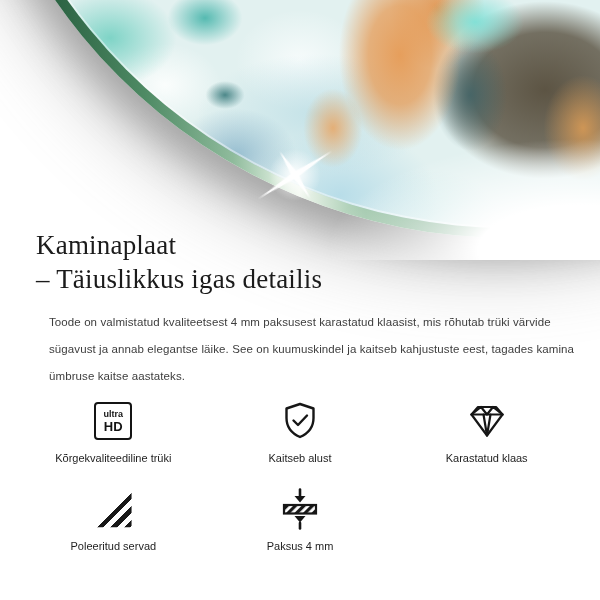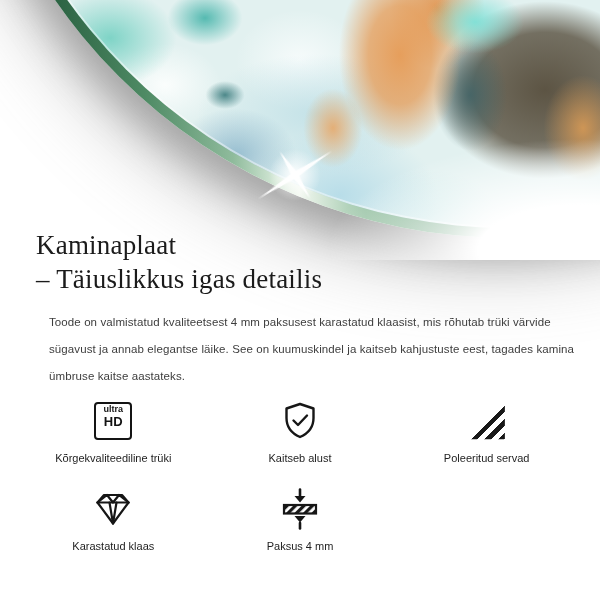--- a/index.html
+++ b/index.html
@@ -66,21 +66,21 @@
   .features {
     position:absolute; left:20px; top:398px; width:560px;
     display:grid; grid-template-columns:repeat(3,1fr); row-gap:22px;
   }
   .feature { display:flex; flex-direction:column; align-items:center; }
   .icon-wrap { height:46px; display:flex; align-items:center; justify-content:center; }
   .feature .label { margin-top:8px; font-size:11px; color:#1e1e1e; text-align:center; }
 
   .uhd-box {
     width:34px; height:34px; border:2.6px solid #141414; border-radius:4px;
-    display:flex; flex-direction:column; align-items:center; 
+    display:flex; flex-direction:column; align-items:center; justify-content:center;
     color:#141414;
   }
   .uhd-box .u1 { font-size:9px; font-weight:700; line-height:10px; }
   .uhd-box .u2 { font-size:13px; font-weight:800; line-height:15px; letter-spacing:.2px; }
 
   .stripes {
     width:38px; height:38px;
     background:repeating-linear-gradient(135deg, #181818 0 4.5px, rgba(0,0,0,0) 4.5px 9.5px);
     clip-path:polygon(2% 98%, 98% 2%, 98% 98%);
   }
@@ -138,35 +138,35 @@
         <svg width="44" height="44" viewBox="0 0 44 44" fill="none" stroke="#161616" stroke-width="2.4" stroke-linecap="round" stroke-linejoin="round">
           <path d="M22 5 L35.5 9.5 V19 C35.5 28.5 30 34.5 22 38 C14 34.5 8.5 28.5 8.5 19 V9.5 Z"></path>
           <path d="M15.5 21.5 L20 26 L29 16.5"></path>
         </svg>
       </div>
       <div class="label">Kaitseb alust</div>
     </div>
 
     <div class="feature">
       <div class="icon-wrap">
-        <div class="stripes"></div>
-      </div>
-      <div class="label">Poleeritud servad</div>
-    </div>
-
-    <div class="feature">
-      <div class="icon-wrap">
         <svg width="44" height="44" viewBox="0 0 44 44" fill="none" stroke="#161616" stroke-width="2.2" stroke-linecap="round" stroke-linejoin="round">
           <path d="M13 8 H31 L37.5 15.5 L22 36.5 L6.5 15.5 Z"></path>
           <path d="M6.5 15.5 H37.5"></path>
           <path d="M6.5 15.5 L16 8 L22 15.5 L28 8 L37.5 15.5"></path>
           <path d="M18.5 15.5 L22 36.5 L25.5 15.5"></path>
         </svg>
       </div>
       <div class="label">Karastatud klaas</div>
+    </div>
+
+    <div class="feature">
+      <div class="icon-wrap">
+        <div class="stripes"></div>
+      </div>
+      <div class="label">Poleeritud servad</div>
     </div>
 
     <div class="feature">
       <div class="icon-wrap">
         <svg width="44" height="44" viewBox="0 0 44 44">
           <defs>
             <pattern id="hatch6" width="6" height="6" patternUnits="userSpaceOnUse" patternTransform="rotate(45)">
               <rect width="6" height="6" fill="#ffffff"></rect>
               <rect width="3.2" height="6" fill="#161616"></rect>
             </pattern>

